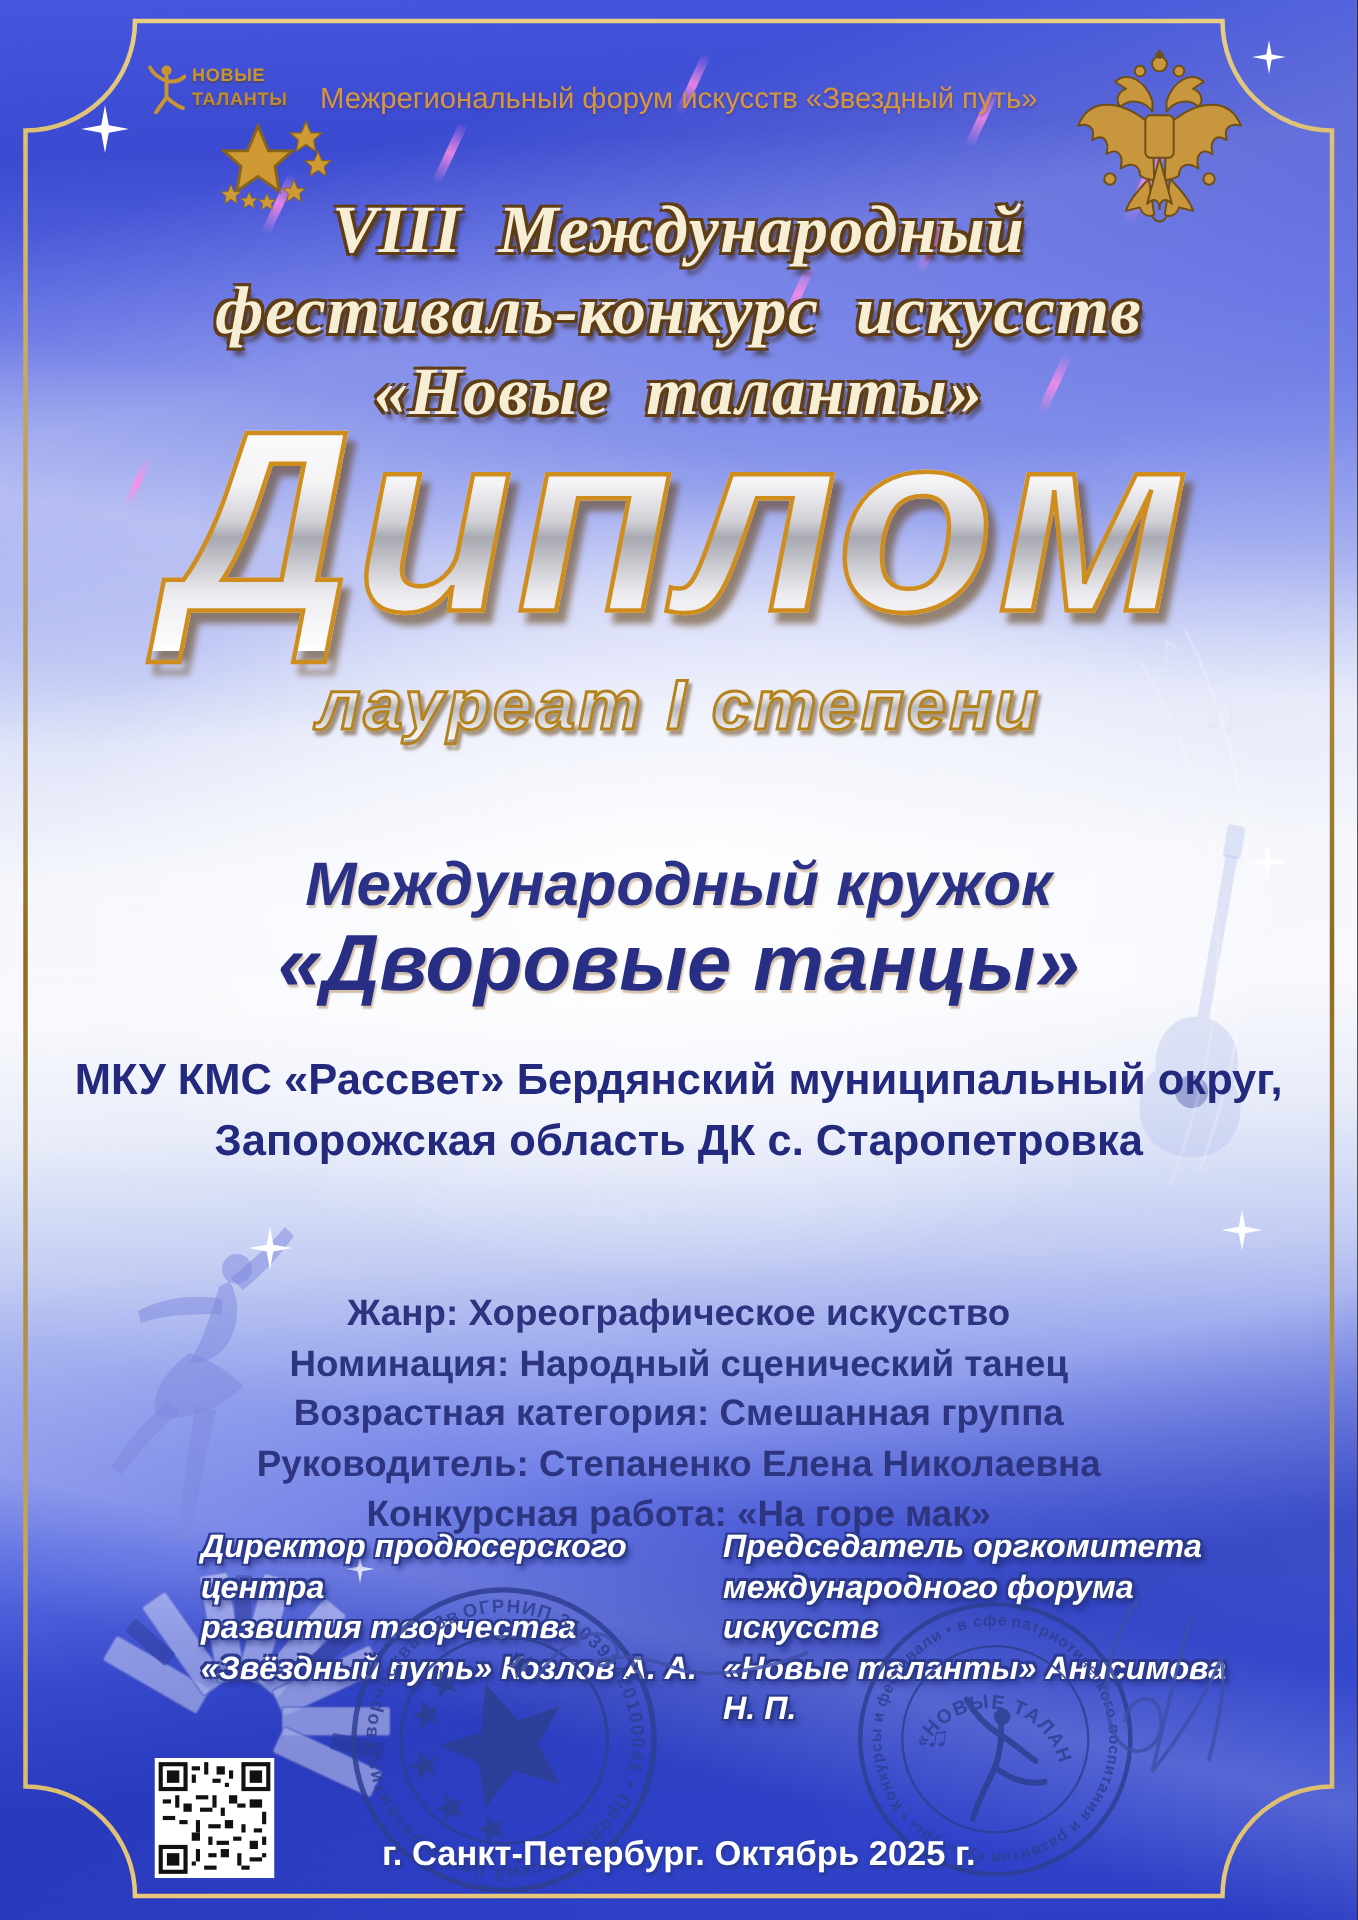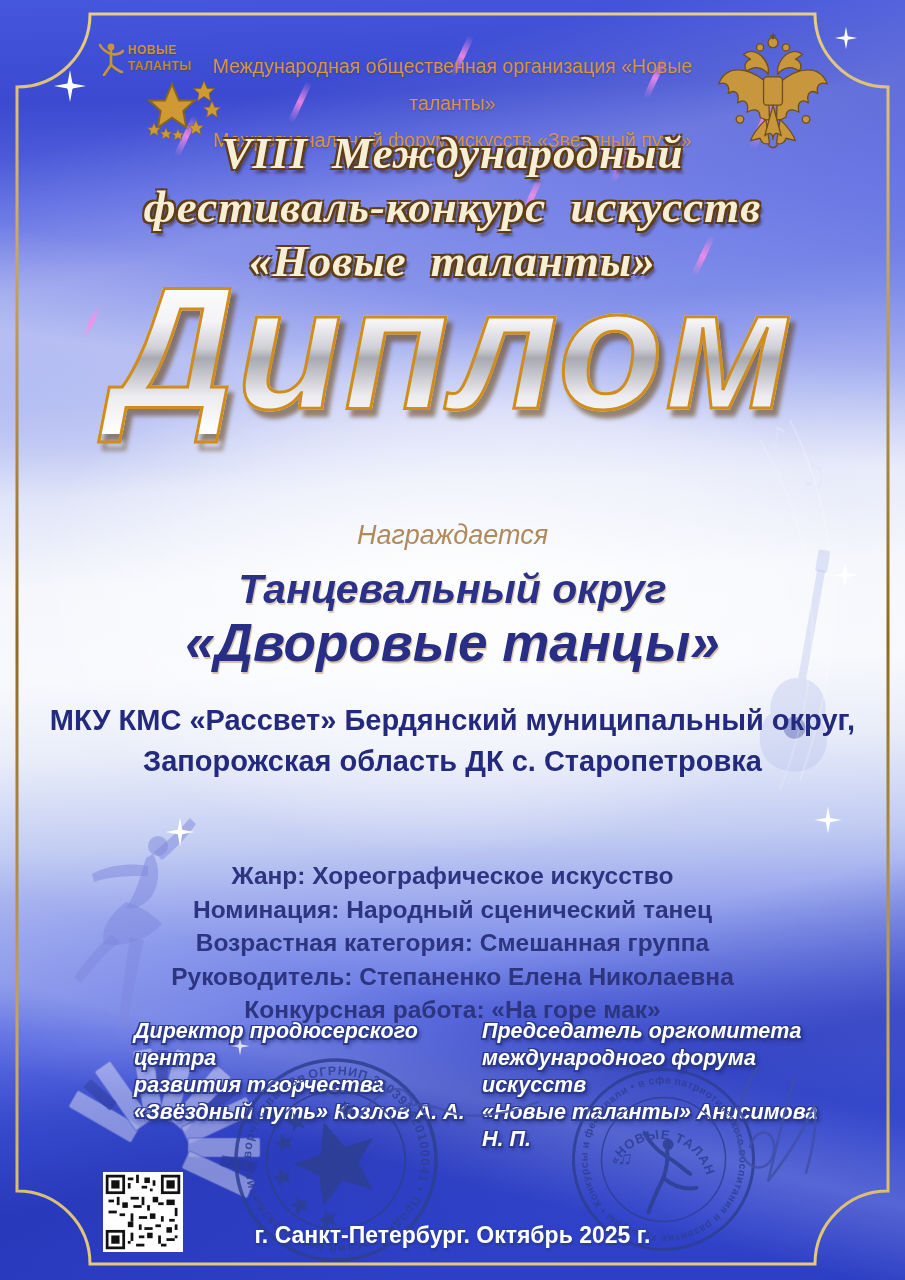--- a/index.html
+++ b/index.html
@@ -203,21 +203,20 @@
         <use href="#st5" transform="translate(74,30) scale(.9)"></use>
         <use href="#st5" transform="translate(16,50) scale(.7)"></use>
         <use href="#st5" transform="translate(28,54) scale(.6)"></use>
         <use href="#st5" transform="translate(40,55) scale(.6)"></use>
         <use href="#st5" transform="translate(58,48) scale(.8)"></use>
       </g>
     </svg>
   </div>
 
   <div class="org-lines">
-    <div>Международная общественная организация «Новые таланты»</div>
     <div>Межрегиональный форум искусств «Звездный путь»</div>
   </div>
 
   <svg class="abs" style="left:714px;top:32px" width="118" height="124" viewBox="0 0 100 105">
     <g fill="#c8963c" stroke="#6e4f14" stroke-width="1.1" stroke-linejoin="round">
       <g id="ehalf">
         <path d="M46 30 C42 18 32 13 25 19 L31 23 C26 25 25 30 28 33 C34 28 42 30 46 36 Z"></path>
         <path d="M46 44 C28 28 10 28 4 44 C10 42 14 45 12 52 C18 48 22 52 20 60 C26 56 30 60 28 68 C34 64 39 66 39 72 C42 74 45 75 47 74 Z"></path>
         <path d="M44 74 C38 80 33 86 31 92 L39 90 C40 94 44 96 47 94 Z"></path>
         <circle cx="22" cy="74" r="3.2"></circle>
@@ -233,23 +232,23 @@
     </g>
   </svg>
 
   <div class="content fest">
     <div>VIII Международный</div>
     <div>фестиваль-конкурс искусств</div>
     <div>«Новые таланты»</div>
   </div>
 
   <div class="content diplom">Диплом</div>
-
-  <div class="content award-label">Награждается</div>
-  <div class="content recipient1">Танцевальный округ</div>
+  <div class="content degree">лауреат I степени</div>
+
+  <div class="content recipient1">Международный кружок</div>
   <div class="content recipient2">«Дворовые танцы»</div>
 
   <div class="content institution">
     <div>МКУ КМС «Рассвет» Бердянский муниципальный округ,</div>
     <div>Запорожская область ДК с. Старопетровка</div>
   </div>
 
   <div class="content details">
     <div>Жанр: Хореографическое искусство</div>
     <div>Номинация: Народный сценический танец</div>

